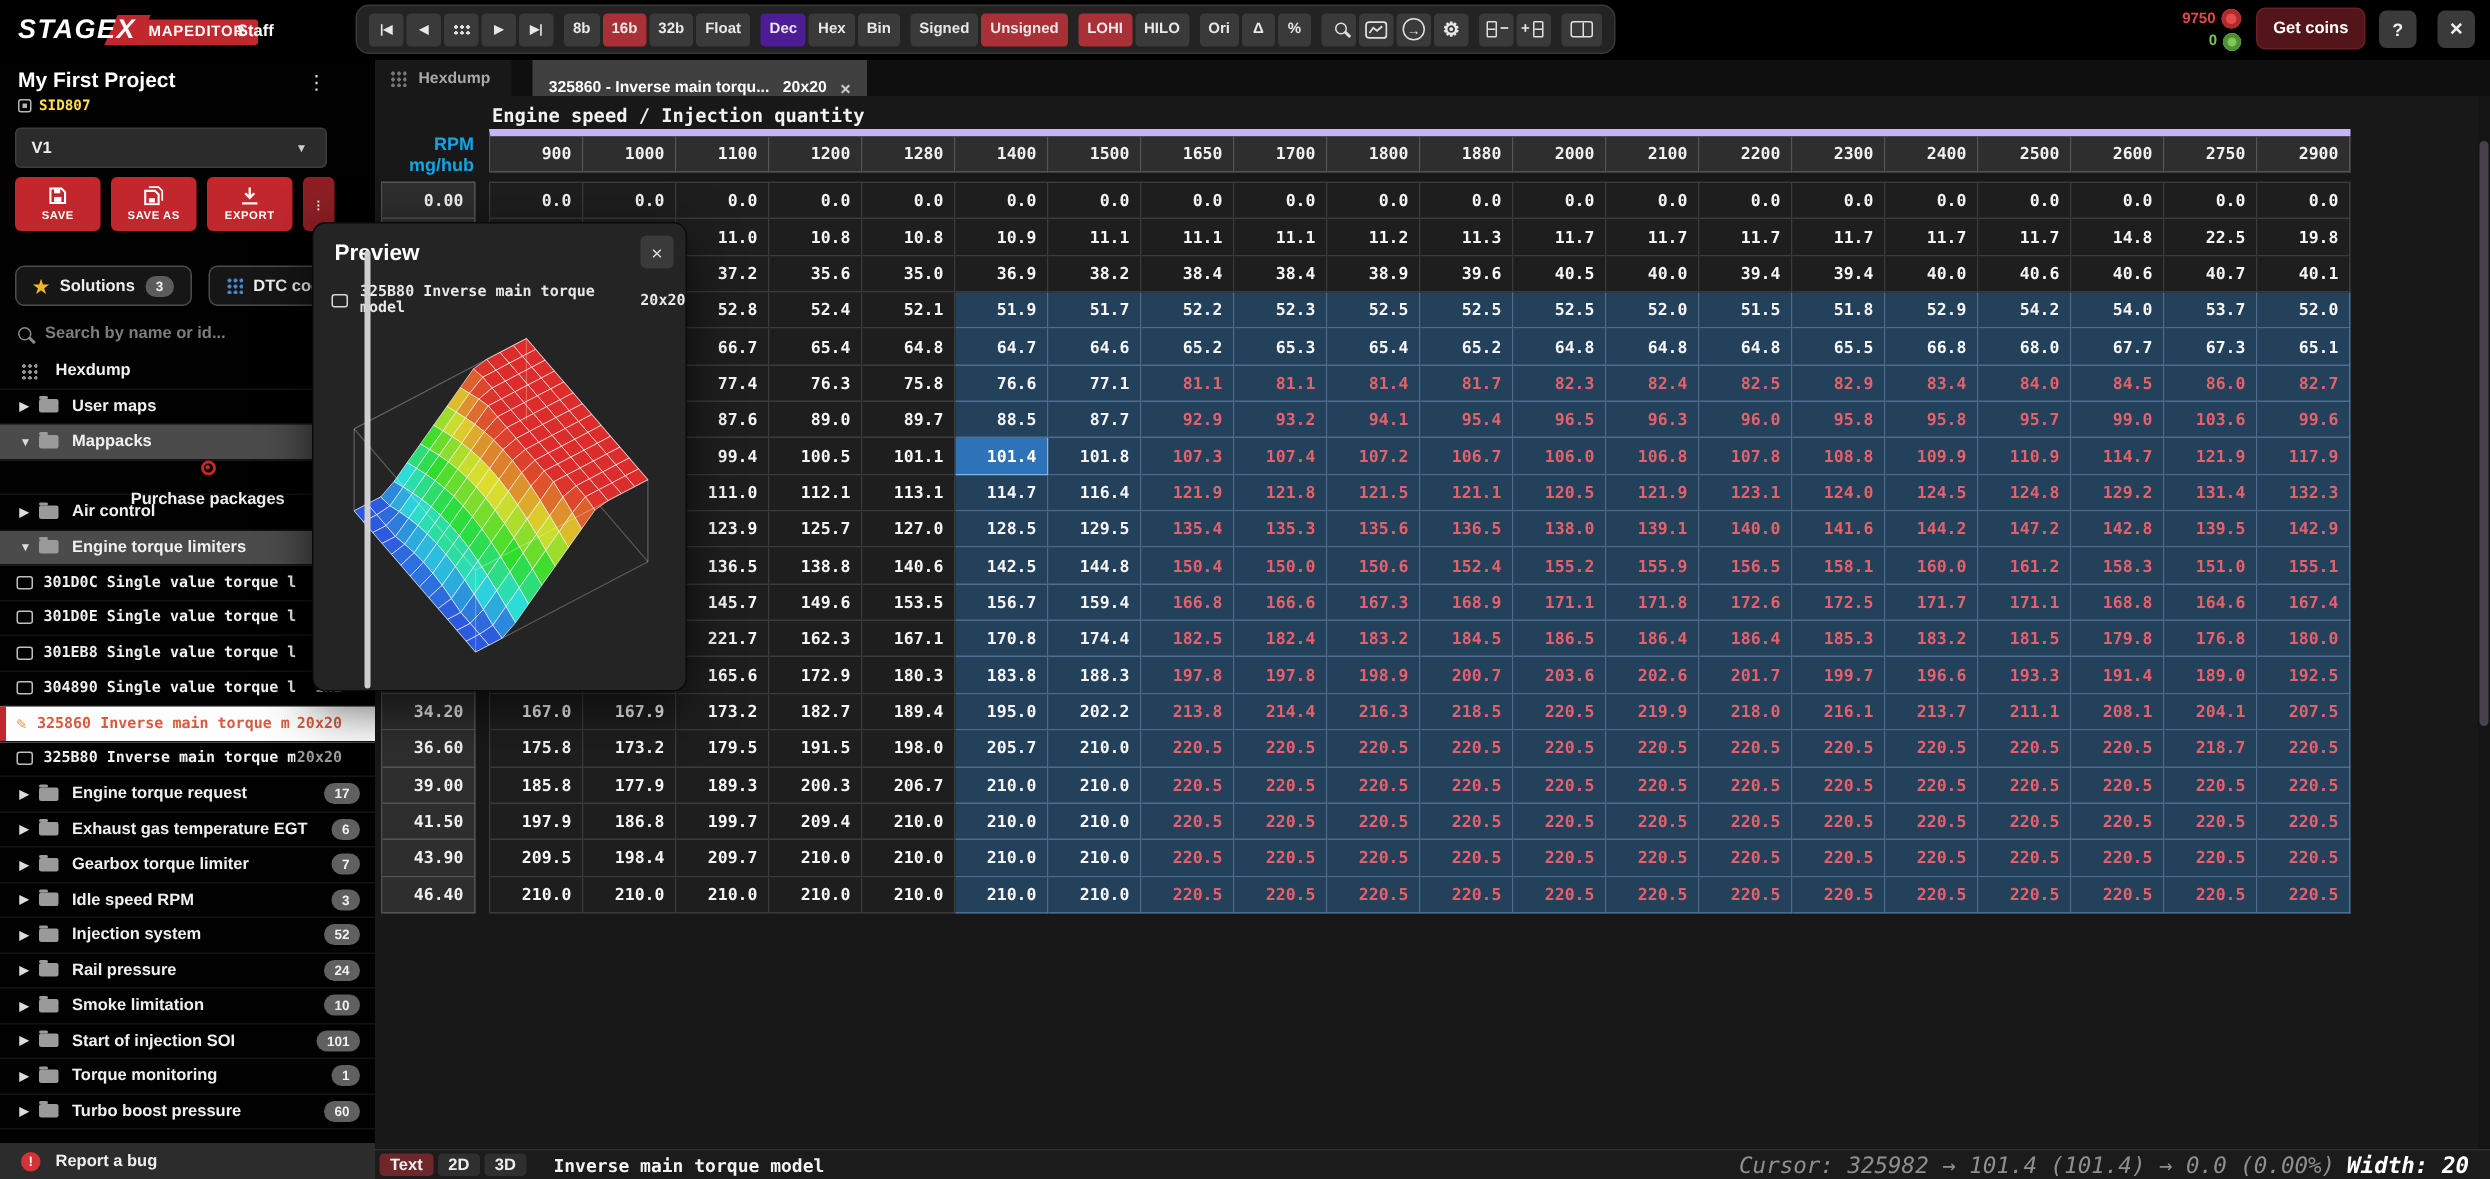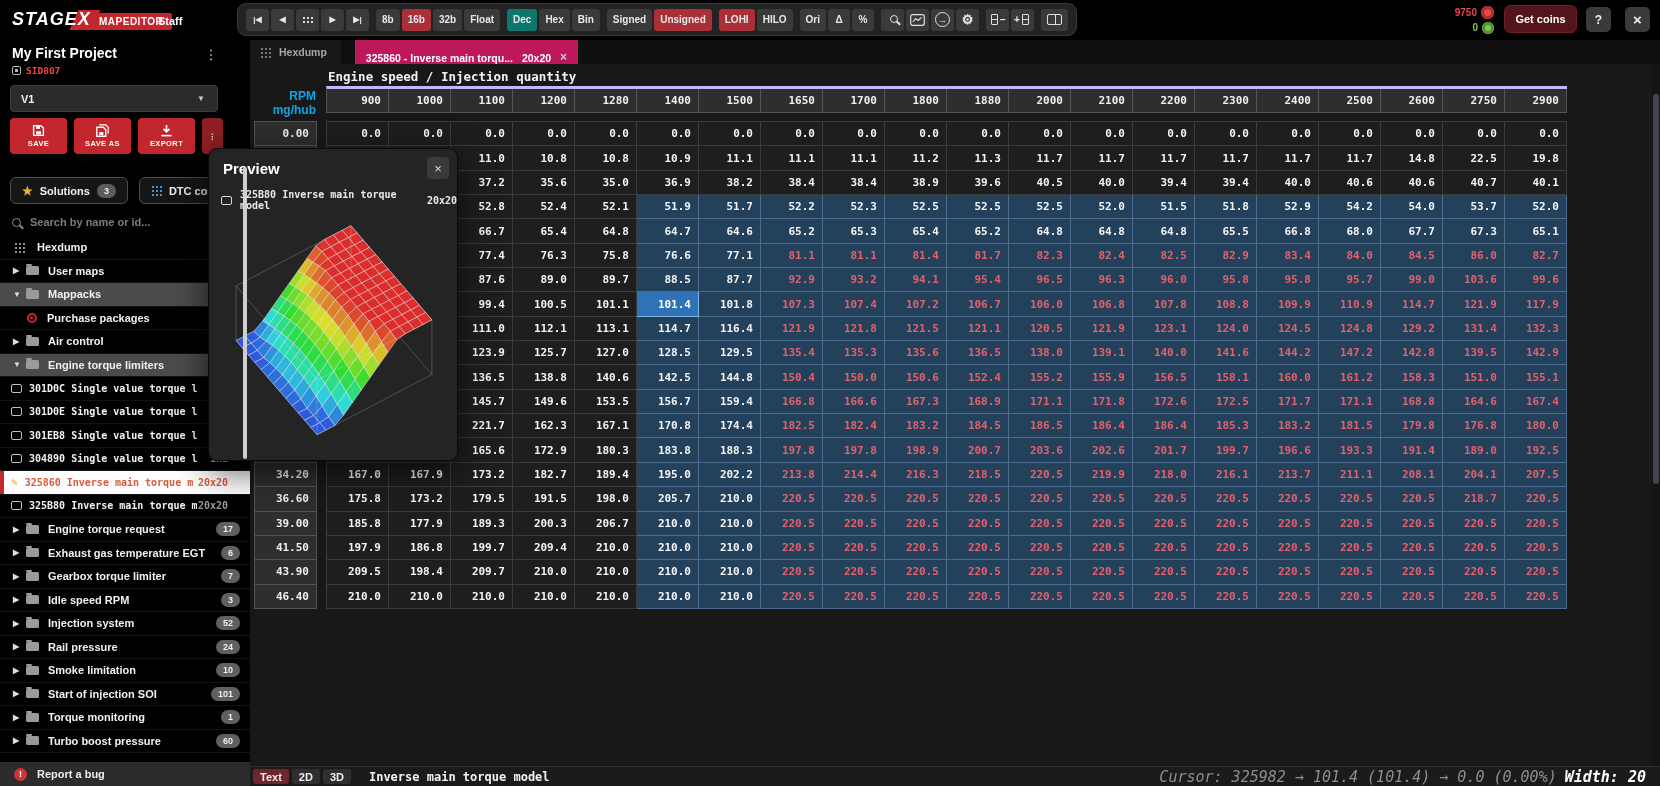--- a/index.html
+++ b/index.html
@@ -11,21 +11,21 @@
   .topbar { position:absolute; left:0; top:0; width:1484px; height:40px; background:#000; z-index:30; }
   .logo { position:absolute; left:12px; top:9px; font-style:italic; font-weight:bold; font-size:18px; letter-spacing:1px; color:#fff; }
   .logo-accent { position:absolute; left:62px; top:1px; width:22px; height:20px; background:#c3272e; transform:skewX(-24deg); z-index:-1; }
   .brand-badge { position:absolute; left:90px; top:13px; background:#c3272e; color:#fff; font-size:10px; font-weight:bold; padding:3px 9px; border-radius:2px; letter-spacing:.5px; }
   .staff { position:absolute; left:158px; top:15px; font-size:11px; font-weight:bold; color:#fff; }
 
   .toolbar { position:absolute; left:237px; top:3px; height:33px; background:#232323; border:1px solid #383838; border-radius:9px; display:flex; align-items:center; padding:0 8px; gap:7px; }
   .tgroup { display:flex; gap:2px; }
   .tbtn { height:22px; min-width:22px; padding:0 6px; background:#3a3a3a; border-radius:3px; color:#e8e8e8; font-size:10px; font-weight:bold; display:flex; align-items:center; justify-content:center; cursor:pointer; white-space:nowrap; }
   .tbtn.red { background:#a93036; }
-  .tbtn.dkred { background:#0f766e; }
+  .tbtn.dkred { background:#4c1d95; }
   .tbtn.ic { width:23px; padding:0; }
   .ic-dots { width:12px; height:7px; background:radial-gradient(circle,#ddd 38%,transparent 45%) 0 0/4px 4px; }
   .ic-search { width:8px; height:8px; border:1.6px solid #e0e0e0; border-radius:50%; position:relative; margin:-2px -2px 0 0; }
   .ic-search::after { content:''; position:absolute; width:5px; height:1.6px; background:#e0e0e0; transform:rotate(45deg); right:-4px; bottom:-2px; }
   .ic-goto { width:15px; height:15px; border:1.4px solid #e0e0e0; border-radius:50%; display:flex; align-items:center; justify-content:center; font-size:9px; color:#e0e0e0; }
   .ic-tbl { width:7px; height:11px; border:1.3px solid #e0e0e0; border-radius:1px; position:relative; margin:0 2px; }
   .ic-tbl::after { content:''; position:absolute; left:0; right:0; top:45%; height:1.2px; background:#e0e0e0; }
   .ic-split { width:15px; height:11px; border:1.5px solid #e0e0e0; border-radius:2px; position:relative; }
   .ic-split::after { content:''; position:absolute; left:50%; top:0; bottom:0; width:1.5px; background:#e0e0e0; }
   .gear { font-size:13px; line-height:1; }
@@ -38,21 +38,21 @@
   .coins .red-amt { color:#e14b4b; }
   .coins .green-amt { color:#79c950; }
   .btn-getcoins { position:absolute; left:1504px; top:5px; width:73px; height:28px; background:#54151a; border:1px solid #6b1e24; border-radius:6px; color:#fff; font-size:11px; font-weight:bold; display:flex; align-items:center; justify-content:center; cursor:pointer; }
   .btn-help, .btn-winclose { position:absolute; top:7px; width:25px; height:25px; background:#3a3a3a; border-radius:5px; color:#eee; font-size:12px; font-weight:bold; display:flex; align-items:center; justify-content:center; cursor:pointer; }
   .btn-help { left:1586px; } .btn-winclose { left:1625px; font-size:15px; }
 
   
   .sidebar { position:absolute; left:0; top:40px; width:250px; height:746px; background:#010101; z-index:10; }
   .proj-name { position:absolute; left:12px; top:5px; font-size:14px; font-weight:800; color:#fff; }
   .proj-kebab { position:absolute; left:200px; top:4px; width:22px; height:20px; color:#ddd; font-size:13px; display:flex; align-items:center; justify-content:center; cursor:pointer; }
-  .sid-row { position:absolute; left:12px; top:25px; display:flex; align-items:center; gap:5px; color:#ef4444; }
+  .sid-row { position:absolute; left:12px; top:25px; display:flex; align-items:center; gap:5px; color:#fde047; }
   .icon-chip { width:9px; height:9px; border:1.5px solid #b5b5b5; border-radius:2px; position:relative; }
   .icon-chip::after { content:''; position:absolute; left:2px; top:2px; width:2.5px; height:2.5px; background:#b5b5b5; }
   .sid-row span { font-size:9.5px; font-weight:bold; }
   .ver-select { position:absolute; left:10px; top:45px; width:208px; height:27px; background:#2b2b2b; border:1px solid #3e3e3e; border-radius:4px; display:flex; align-items:center; padding:0 10px; font-size:11px; font-weight:bold; cursor:pointer; }
   .ver-select .chev { margin-left:auto; font-size:8px; color:#ccc; }
   .save-row { position:absolute; left:10px; top:78px; display:flex; gap:7px; }
   .btn-save { width:57px; height:36px; background:#c3272e; border-radius:4px; display:flex; flex-direction:column; align-items:center; justify-content:center; gap:2px; cursor:pointer; }
   .btn-save span { font-size:7.5px; font-weight:800; letter-spacing:.4px; color:#fff; }
   .btn-save.kebab { width:21px; background:#8e1f25; color:#fff; font-size:13px; }
   .side-tabs { position:absolute; left:10px; top:137px; display:flex; gap:11px; }
@@ -67,21 +67,21 @@
   .search-row input::placeholder { color:#7d7d7d; }
 
   .tree { position:absolute; left:0; top:196px; width:250px; }
   .trow { display:flex; align-items:center; height:23.5px; border-bottom:1px solid #131313; position:relative; font-size:11px; font-weight:800; color:#f0f0f0; cursor:pointer; }
   .trow.hl { background:#4b4b4b; }
   .chev { width:10px; margin-left:13px; font-size:8px; color:#ddd; flex:none; }
   .icon-folder { width:13px; height:9px; background:#9a9a9a; border-radius:1.5px; position:relative; margin:0 9px 0 3px; flex:none; }
   .icon-folder::before { content:''; position:absolute; left:0; top:-2px; width:6px; height:2px; background:#9a9a9a; border-radius:1px; }
   .icon-grid { width:11px; height:11px; background:radial-gradient(circle,#8f8f8f 42%,transparent 48%) 0 0/4px 4px; flex:none; }
   .t-hex { padding-left:14px; gap:12px; }
-  .t-pkg { padding-left:27px; gap:10px; }
+  .t-pkg { padding-left:27px; gap:10px;flex-direction:column; }
   .icon-target { width:10px; height:10px; border:2.5px solid #c3272e; border-radius:50%; position:relative; flex:none; }
   .icon-target::after { content:''; position:absolute; left:1px; top:1px; width:3px; height:3px; background:#c3272e; border-radius:50%; }
   .t-map { padding-left:11px; gap:7px; font-family:"DejaVu Sans Mono",monospace; font-size:10px; font-weight:bold; }
   .icon-map { width:11px; height:9px; border:1.3px solid #c0c0c0; border-radius:2px; flex:none; }
   .t-map .mtext { max-width:168px; overflow:hidden; white-space:nowrap; }
   .t-map .dims { position:absolute; right:22px; color:#9a9a9a; }
   .t-map.sel { background:#fdfdfd; color:#d95b3f; }
   .t-map.sel::before { content:''; position:absolute; left:0; top:0; bottom:0; width:4px; background:#c3272e; }
   .t-map.sel .dims { color:#d95b3f; }
   .pencil { color:#e0a030; font-size:11px; line-height:1; flex:none; }
@@ -89,26 +89,26 @@
   .sb-thumb { position:absolute; left:243px; top:167px; width:4px; height:292px; background:#cfcfcf; border-radius:2px; z-index:60; }
   .side-footer { position:absolute; left:0; top:722px; width:250px; height:24px; background:#2c2c2c; display:flex; align-items:center; gap:10px; padding-left:14px; cursor:pointer; }
   .icon-bug { width:13px; height:13px; background:#d03438; border-radius:50%; color:#fff; font-size:9px; font-weight:800; display:flex; align-items:center; justify-content:center; }
   .side-footer span.lbl { font-size:11px; font-weight:800; }
 
   
   .main { position:absolute; left:250px; top:40px; width:1410px; height:746px; background:#181818; }
   .tabbar { position:absolute; left:0; top:0; width:100%; height:24px; background:#0f0f0f; display:flex; align-items:stretch; }
   .tab-hex { display:flex; align-items:center; gap:8px; padding:0 14px 0 10px; color:#a8a8a8; font-size:10.5px; font-weight:800; cursor:pointer; background:#181818; }
   .tab-hex .icon-grid { background:radial-gradient(circle,#777 42%,transparent 48%) 0 0/4px 4px; }
-  .tab-active { margin-left:14px; display:flex; align-items:flex-end; gap:9px; padding:0 11px; background:#be185d; color:#fff; font-size:10.5px; font-weight:800; cursor:pointer; }
+  .tab-active { margin-left:14px; display:flex; align-items:flex-start; gap:9px; padding:12px 11px; background:#404040; color:#fff; font-size:10.5px; font-weight:800; cursor:pointer; }
   .tab-active .x { color:#ccc; font-size:12px; }
 
   .table-title { position:absolute; left:78px; top:29px; font-size:12.5px; font-weight:bold; color:#f2f2f2; }
   .axis-units { position:absolute; left:0px; top:49px; width:66px; text-align:right; font-size:12px; font-weight:bold; color:#0ea5e9; line-height:14px; }
-  .colhdr { position:absolute; left:76px; top:46px; display:flex; border-top:3px solid #c4b5fd; border-left:1px solid #545454; }
+  .colhdr { position:absolute; left:76px; top:46px; display:flex; border-top:5px solid #c4b5fd; border-left:1px solid #545454; }
   .colhdr .hc { width:62px; height:24px; }
   .rowhdr { position:absolute; left:4px; top:81px; border-top:1px solid #545454; border-left:1px solid #545454; }
   .rowhdr .hc { width:62px; height:24.35px; }
   .hc { background:#2e2e2e; border-right:1px solid #545454; border-bottom:1px solid #545454; display:flex; align-items:center; justify-content:flex-end; padding-right:7px; font-family:"DejaVu Sans Mono",monospace; font-size:11px; font-weight:bold; color:#f0f0f0; }
   .grid { position:absolute; left:76px; top:81px; border-top:1px solid #3b3b3b; border-left:1px solid #3b3b3b; }
   .grow { display:flex; height:24.35px; }
   .cell { width:62px; background:#1e1e1e; border-right:1px solid #3b3b3b; border-bottom:1px solid #3b3b3b; display:flex; align-items:center; justify-content:flex-end; padding-right:7px; font-family:"DejaVu Sans Mono",monospace; font-size:11px; font-weight:bold; color:#f5f5f5; cursor:cell; }
   .cell.blue { background:#24415c; border-color:#4e6c8f; }
   .cell.redtxt { color:#e4616b; }
   .cell.selc { background:#2e72b8; border-color:#84b4e2; color:#fff; }

